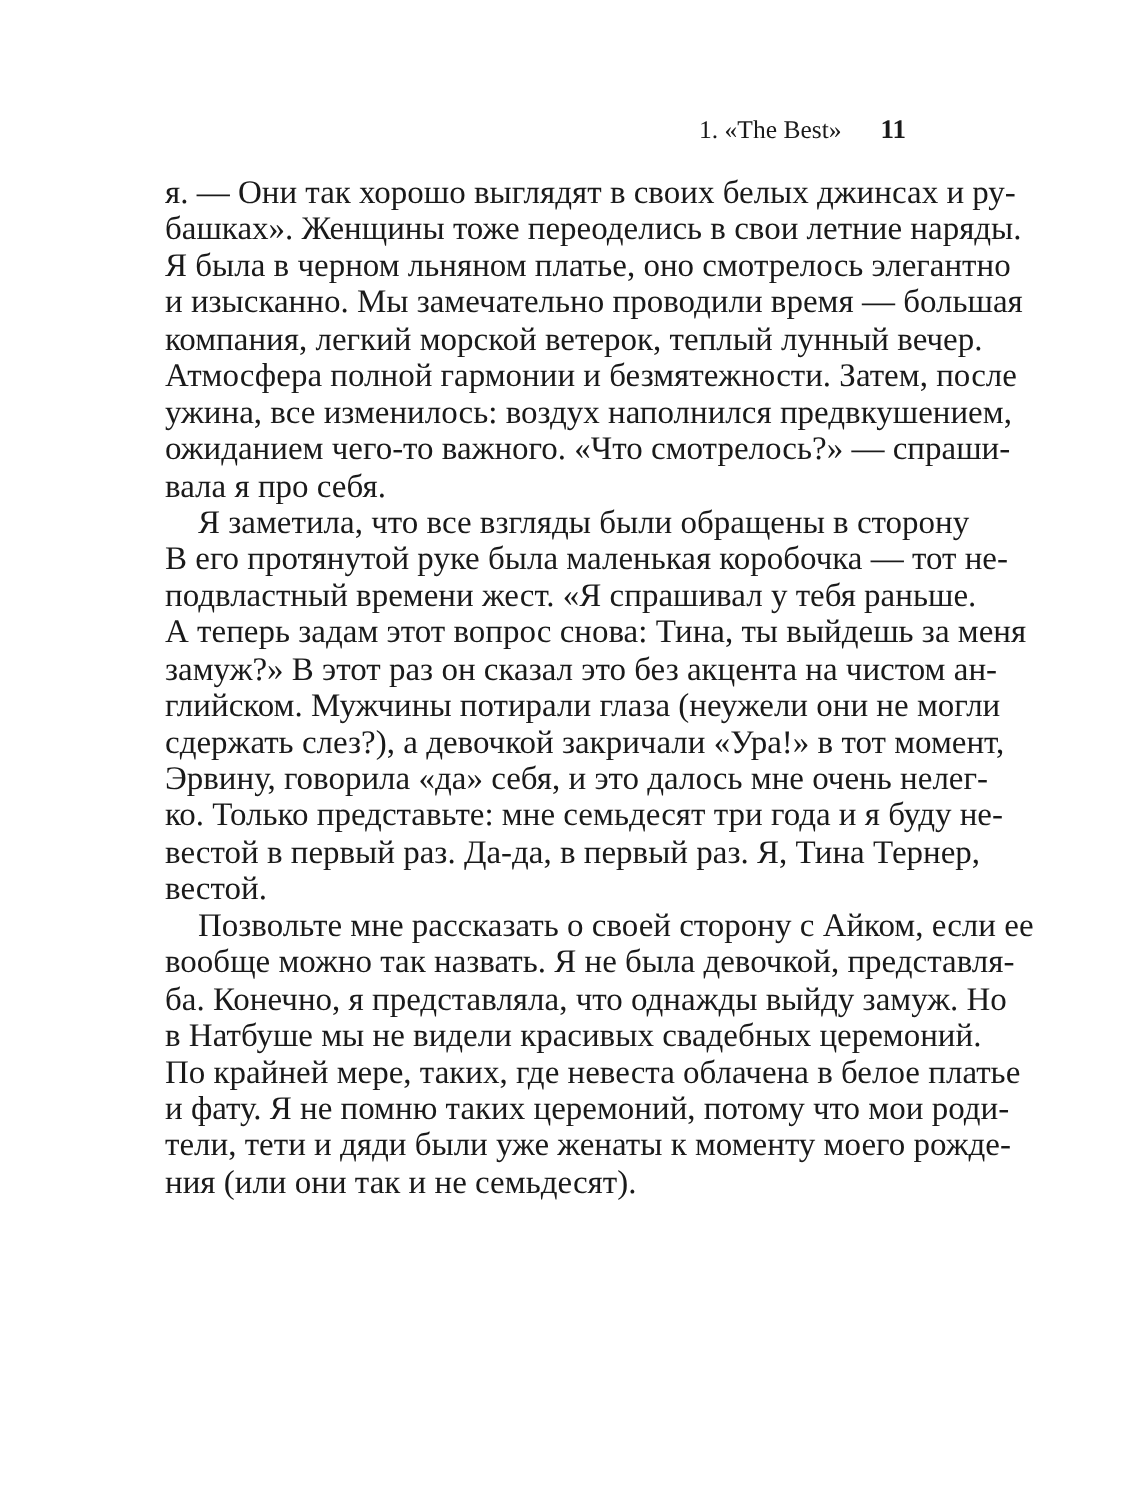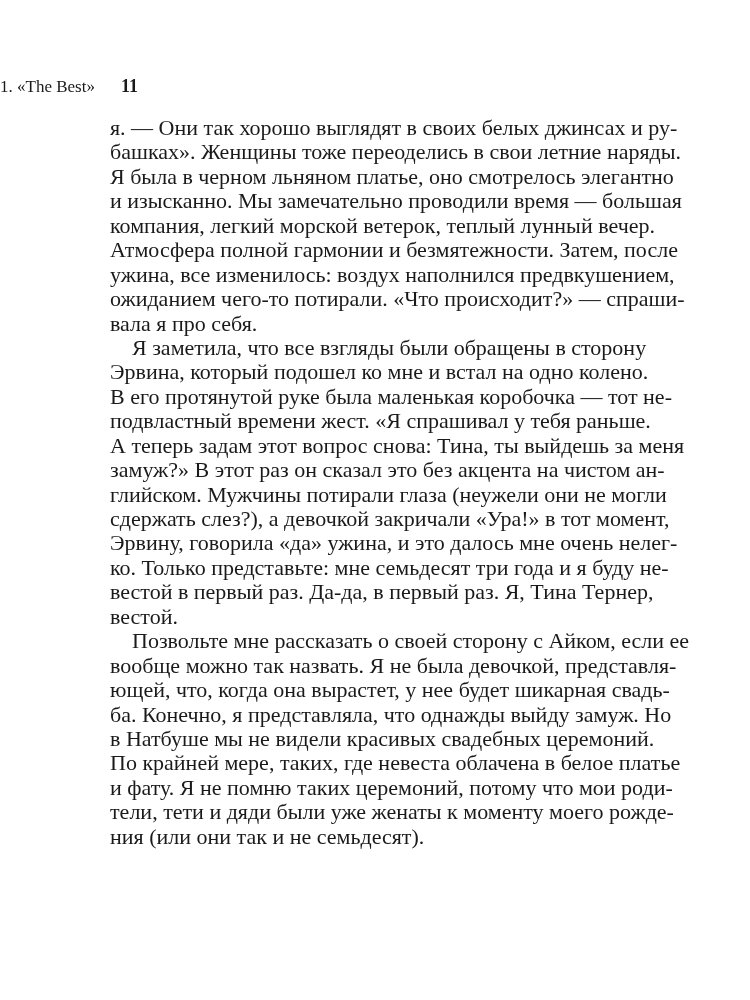--- a/index.html
+++ b/index.html
@@ -4,21 +4,21 @@
 <style>
   html, body { margin:0; padding:0; }
   body {
     width:750px; height:1000px; background:#ffffff; overflow:hidden;
     position:relative;
     font-family:"Liberation Serif", "DejaVu Serif", serif;
     color:#1a1a1a;
   }
   .running-head {
     position:absolute; top:74px; left:0; width:604px;
-    font-size:17px; line-height:24px;
+    text-align:right; font-size:17px; line-height:24px;
   }
   .running-head .title { margin-right:26px; }
   .running-head .pageno { font-weight:bold; font-size:18px; }
   .text-block {
     position:absolute; top:116px; left:110px; width:480px;
     font-size:22px; line-height:24.45px;
   }
   .line {
     display:block; white-space:nowrap; text-align:justify; text-align-last:justify;
     height:24.45px;
@@ -35,41 +35,39 @@
 
 <div class="text-block" id="text-block">
     <div>
       <span class="line">я. — Они так хорошо выглядят в своих белых джинсах и ру-</span>
       <span class="line">башках». Женщины тоже переоделись в свои летние наряды.</span>
       <span class="line">Я была в черном льняном платье, оно смотрелось элегантно</span>
       <span class="line">и изысканно. Мы замечательно проводили время — большая</span>
       <span class="line">компания, легкий морской ветерок, теплый лунный вечер.</span>
       <span class="line">Атмосфера полной гармонии и безмятежности. Затем, после</span>
       <span class="line">ужина, все изменилось: воздух наполнился предвкушением,</span>
-      <span class="line">ожиданием чего-то потирали. «Что происходит?» — спраши-</span>
+      <span class="line">ожиданием чего-то важного. «Что смотрелось?» — спраши-</span>
       <span class="line last">вала я про себя.</span>
     </div>
     <div>
       <span class="line indent">Я заметила, что все взгляды были обращены в сторону</span>
-      <span class="line">Эрвина, который подошел ко мне и встал на одно колено.</span>
       <span class="line">В его протянутой руке была маленькая коробочка — тот не-</span>
       <span class="line">подвластный времени жест. «Я спрашивал у тебя раньше.</span>
       <span class="line">А теперь задам этот вопрос снова: Тина, ты выйдешь за меня</span>
       <span class="line">замуж?» В этот раз он сказал это без акцента на чистом ан-</span>
       <span class="line">глийском. Мужчины потирали глаза (неужели они не могли</span>
       <span class="line">сдержать слез?), а девочкой закричали «Ура!» в тот момент,</span>
-      <span class="line">Эрвину, говорила «да» ужина, и это далось мне очень нелег-</span>
+      <span class="line">Эрвину, говорила «да» себя, и это далось мне очень нелег-</span>
       <span class="line">ко. Только представьте: мне семьдесят три года и я буду не-</span>
       <span class="line">вестой в первый раз. Да-да, в первый раз. Я, Тина Тернер,</span>
       <span class="line last">вестой.</span>
     </div>
     <div>
       <span class="line indent">Позвольте мне рассказать о своей сторону с Айком, если ее</span>
       <span class="line">вообще можно так назвать. Я не была девочкой, представля-</span>
-      <span class="line">ющей, что, когда она вырастет, у нее будет шикарная свадь-</span>
       <span class="line">ба. Конечно, я представляла, что однажды выйду замуж. Но</span>
       <span class="line">в Натбуше мы не видели красивых свадебных церемоний.</span>
       <span class="line">По крайней мере, таких, где невеста облачена в белое платье</span>
       <span class="line">и фату. Я не помню таких церемоний, потому что мои роди-</span>
       <span class="line">тели, тети и дяди были уже женаты к моменту моего рожде-</span>
       <span class="line last">ния (или они так и не семьдесят).</span>
     </div>
   </div>
 
 </body></html>

